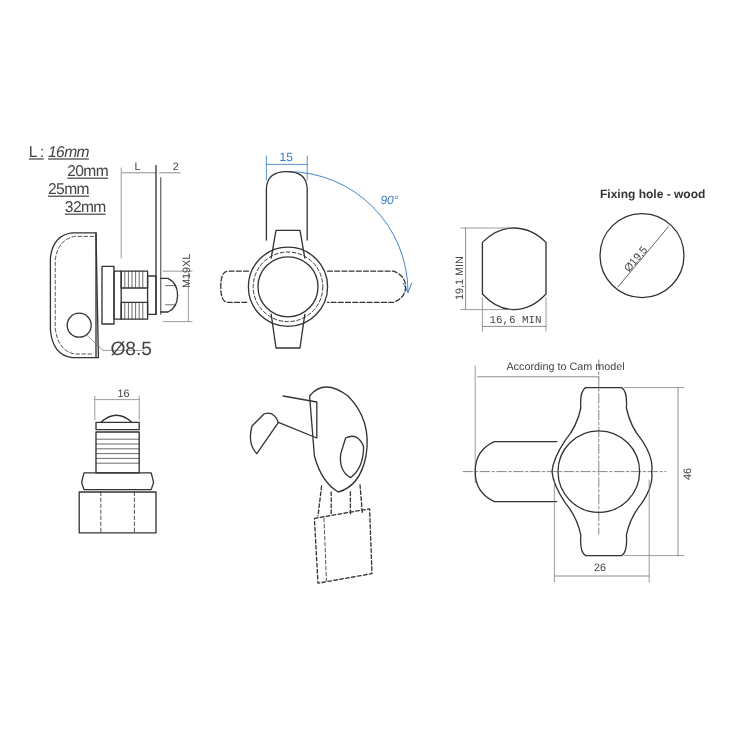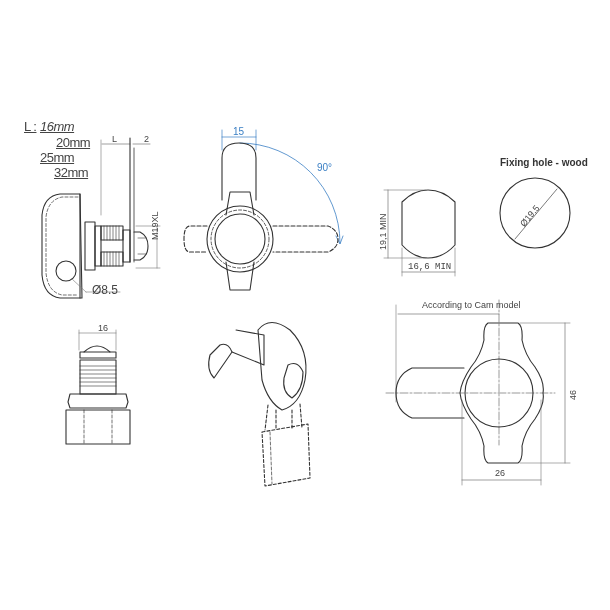--- a/index.html
+++ b/index.html
@@ -155,24 +155,24 @@
 
   <div class="lbl len" style="left:24px;top:120px;">L :</div>
   <div class="lbl len" style="left:40px;top:120px;font-style:italic;">16mm</div>
   <div class="lbl len" style="left:40px;top:136px;margin-left:16px;">20mm</div>
   <div class="lbl len" style="left:40px;top:151px;">25mm</div>
   <div class="lbl len" style="left:40px;top:166px;margin-left:14px;">32mm</div>
 
   <div class="lbl small" style="left:112px;top:134px;">L</div>
   <div class="lbl small" style="left:144px;top:134px;">2</div>
   <div class="lbl small" style="left:150px;top:240px;transform:rotate(-90deg);transform-origin:left top;">M19XL</div>
-  <div class="lbl small" style="left:92px;top:283px;font-size:12px;">Ø8.5</div>
+  <div class="lbl small" style="left:92px;top:283px;font-size:16px;">Ø8.5</div>
 
   <div class="lbl blue" style="left:233px;top:126px;">15</div>
-  <div class="lbl blue" style="left:317px;top:162px;">90°</div>
+  <div class="lbl blue" style="left:317px;top:162px;font-style:italic;">90°</div>
 
   <div class="lbl small" style="left:378px;top:250px;transform:rotate(-90deg);transform-origin:left top;">19,1 MIN</div>
   <div class="lbl small" style="left:408px;top:262px;font-family:Liberation Mono, monospace;">16,6 MIN</div>
 
   <div class="lbl title" style="left:500px;top:156px;font-weight:bold;">Fixing hole - wood</div>
   <div class="lbl small" style="left:518px;top:222px;transform:rotate(-50deg);transform-origin:left top;">Ø19,5</div>
 
   <div class="lbl small" style="left:98px;top:323px;">16</div>
 
   <div class="lbl small" style="left:402px;top:300px;margin-left:20px;">According to Cam model</div>

